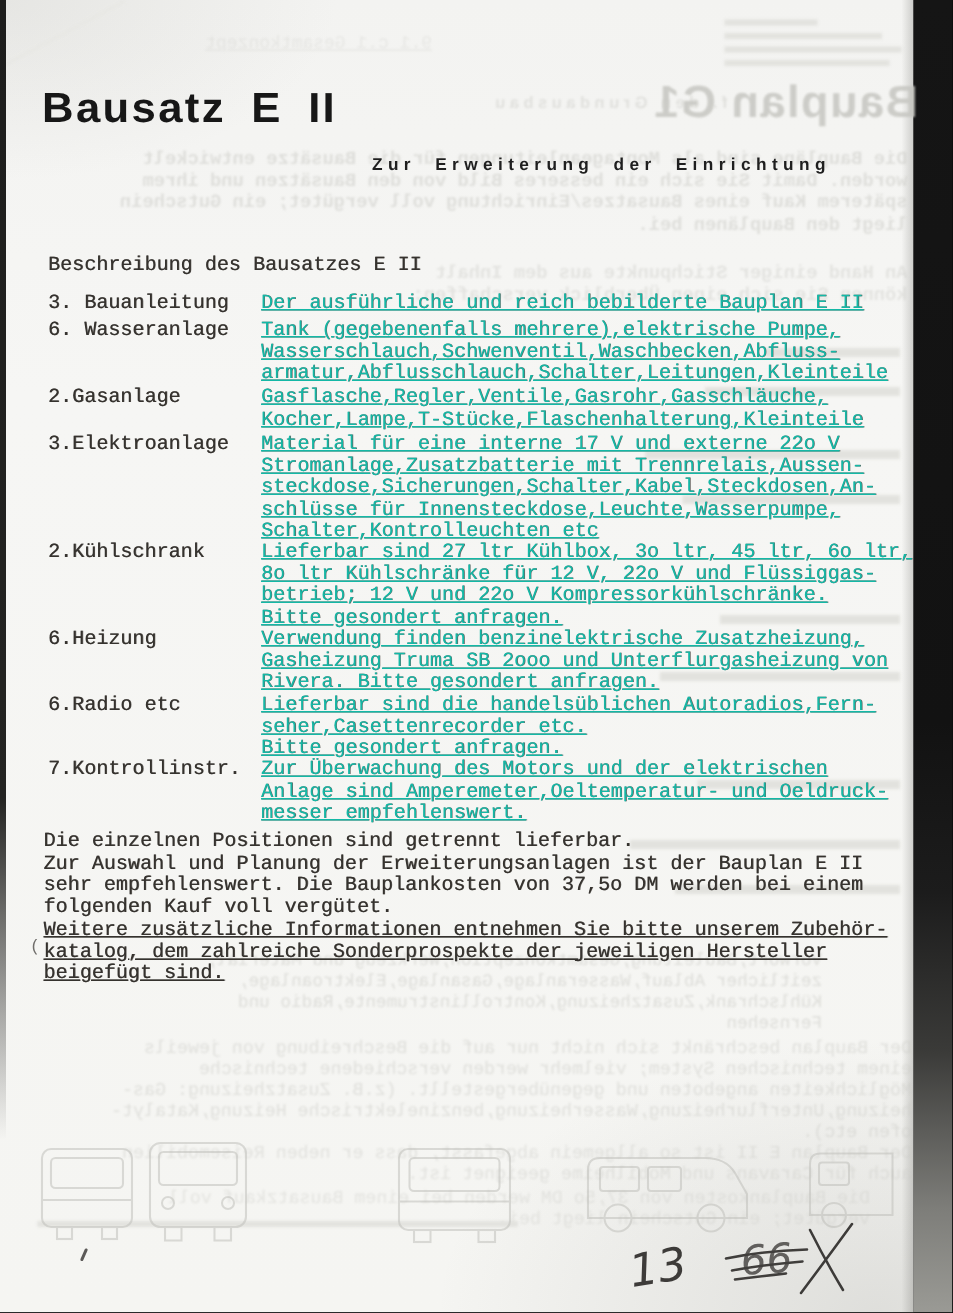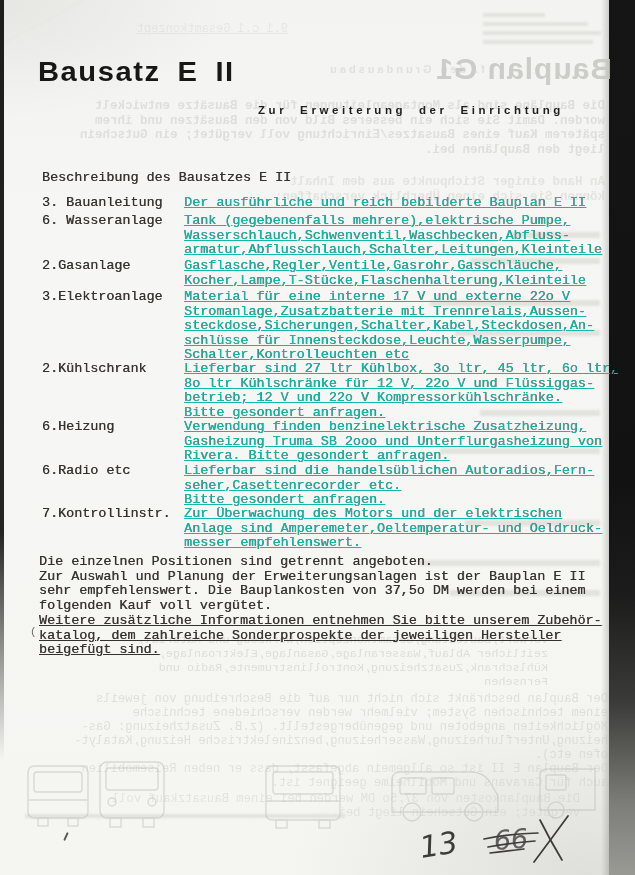--- a/index.html
+++ b/index.html
@@ -13,21 +13,21 @@
            linear-gradient(180deg,#f3f3f1 0%,#f6f6f4 30%,#f5f5f2 100%);}
   .paper-edge-right{position:absolute;left:601px;top:0;width:8px;height:875px;
          background:linear-gradient(90deg,rgba(0,0,0,0),rgba(90,90,85,.25));}
   .scan-strip-right{position:absolute;left:609px;top:0;width:26px;height:875px;
          background:linear-gradient(180deg,#151515 0%,#121212 55%,#1c1c1c 68%,#3a3a38 80%,#7d7d79 92%,#9a9a95 100%);}
   .scan-strip-left{position:absolute;left:0;top:0;width:4px;height:760px;
          background:linear-gradient(180deg,#1d1d1c 0%,#242422 70%,rgba(36,36,34,0) 100%);}
   .fold-topleft{position:absolute;left:-30px;top:28px;width:120px;height:2px;background:#e7e7e4;
          transform:rotate(-28deg);filter:blur(1px);}
   
-  .typed{position:absolute;left:12px;top:0;width:609px;height:875px;z-index:3;}
+  .typed{position:absolute;left:2px;top:0;width:609px;height:875px;z-index:3;}
   .t{position:absolute;font:13.4px/14.5px "Liberation Mono",monospace;color:#35322e;
      white-space:pre;text-shadow:.35px 0 0 rgba(53,50,46,.75);}
   .title{position:absolute;left:26px;top:56px;font-family:"Liberation Sans",sans-serif;
      font-weight:700;font-size:28px;letter-spacing:1.5px;word-spacing:7px;color:#171717;
      transform:scaleX(1.04);transform-origin:left;}
   .subtitle{position:absolute;left:246px;top:72px;font-family:"Liberation Sans",sans-serif;
      font-weight:700;font-size:11.5px;letter-spacing:3.6px;word-spacing:6px;color:#1f1f1f;margin-top:32px;}
   .row{position:absolute;left:0;width:609px;height:0;}
   .lab{position:absolute;left:30px;top:0;font:13.4px/14.5px "Liberation Mono",monospace;
      color:#35322e;white-space:pre;text-shadow:.35px 0 0 rgba(53,50,46,.75);}
@@ -191,21 +191,21 @@
 seher,Casettenrecorder etc.
 Bitte gesondert anfragen.</div>
     </div>
     <div class="row" style="top:507px;">
       <span class="lab">7.Kontrollinstr.</span>
       <div class="desc">Zur Überwachung des Motors und der elektrischen
 Anlage sind Amperemeter,Oeltemperatur- und Oeldruck-
 messer empfehlenswert.</div>
     </div>
 
-    <div class="t" style="left:27px;top:555px;">Die einzelnen Positionen sind getrennt angeboten.
+    <div class="t" style="left:27px;top:555px;">Die einzelnen Positionen sind getrennt lieferbar.
 Zur Auswahl und Planung der Erweiterungsanlagen ist der Bauplan E II
 sehr empfehlenswert. Die Bauplankosten von 37,5o DM werden bei einem
 folgenden Kauf voll vergütet.</div>
     <div class="t" style="left:27px;top:614px;text-decoration:underline;">Weitere zusätzliche Informationen entnehmen Sie bitte unserem Zubehör-
 katalog, dem zahlreiche Sonderprospekte der jeweiligen Hersteller
 beigefügt sind.</div>
 
     <span class="inkblot" style="left:18px;top:626px;">(</span>
     <div class="penciltick" style="left:53px;top:832px;"></div>
   </div>

